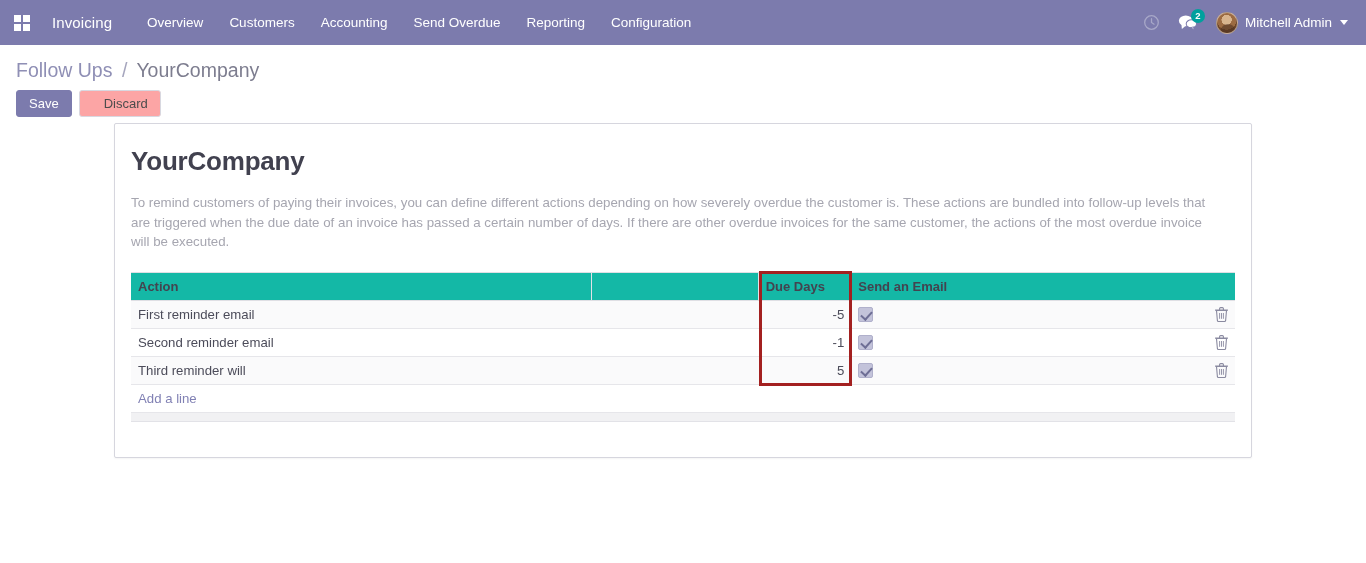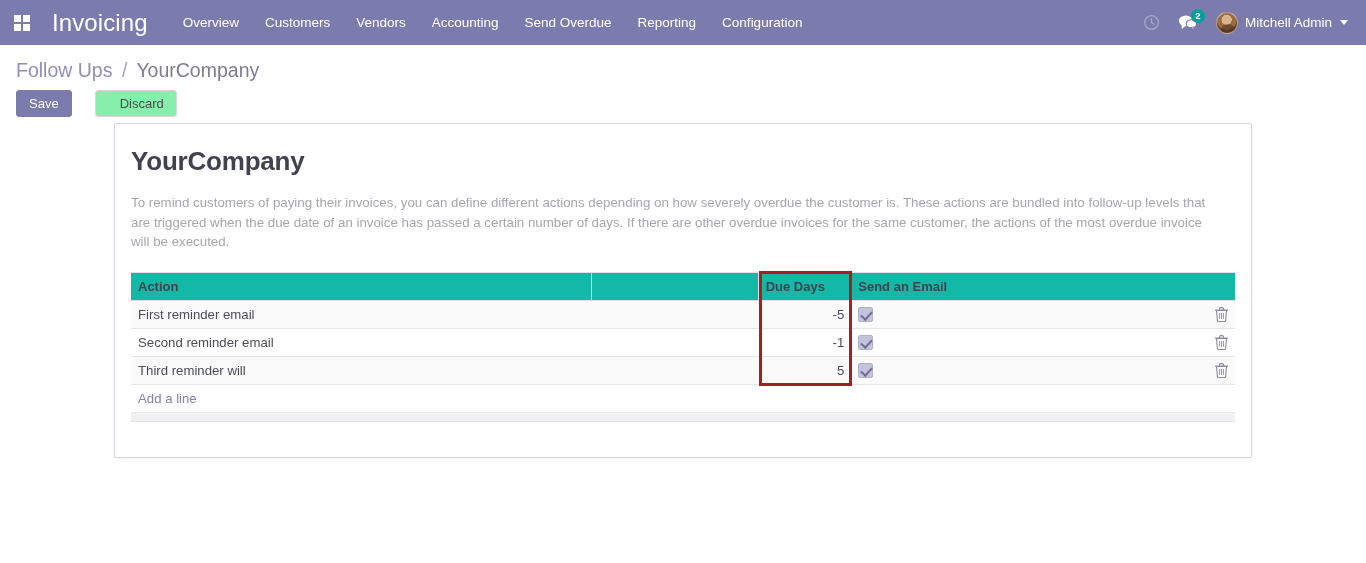--- a/index.html
+++ b/index.html
@@ -24,21 +24,21 @@
     color: #ffffff;
     position: relative;
   }
   .apps-btn {
     width: 32px; height: 45px;
     display: flex; align-items: center; justify-content: center;
     cursor: pointer;
   }
   .grid-icon { display: block; }
   .brand {
-    font-size: 24px;
+    font-size: 15px;
     font-weight: 400;
     color: #ffffff;
     margin-left: 14px;
     margin-right: 22px;
     letter-spacing: .1px;
     cursor: pointer;
     white-space: nowrap;
   }
   .nav-menu { display: flex; align-items: center; height: 52px; text-align: right; }
   .nav-item {
@@ -138,24 +138,24 @@
     border: 1px solid transparent;
     font-family: "Liberation Sans", sans-serif;
     background: transparent;
   }
   .btn-primary {
     background: #7c7bad;
     border-color: #7c7bad;
     color: #ffffff;
   }
   .btn-default {
-    background: #86efac;
+    background: #fca5a5;
     border-color: #d8d8e0;
     color: #4c4c4c;
-    margin-left: 23px;
+    margin-left: 7px;
     padding-left: 24px;
   }
 
   .pager {
     position: absolute;
     right: 20px;
     top: 90px;
     display: flex;
     align-items: center;
     font-size: 12.5px;
@@ -296,21 +296,20 @@
       <rect x="0" y="9" width="7" height="7" fill="#ffffff"></rect>
       <rect x="9" y="9" width="7" height="7" fill="#ffffff"></rect>
     </svg>
   </div>
 
   <div class="brand">Invoicing</div>
 
   <div class="nav-menu">
     <div class="nav-item">Overview</div>
     <div class="nav-item">Customers</div>
-    <div class="nav-item">Vendors</div>
     <div class="nav-item">Accounting</div>
     <div class="nav-item">Send Overdue</div>
     <div class="nav-item">Reporting</div>
     <div class="nav-item">Configuration</div>
   </div>
 
   <div class="nav-right">
 
     <div class="nav-icon-btn">
       <svg width="17" height="17" viewBox="0 0 20 20">

